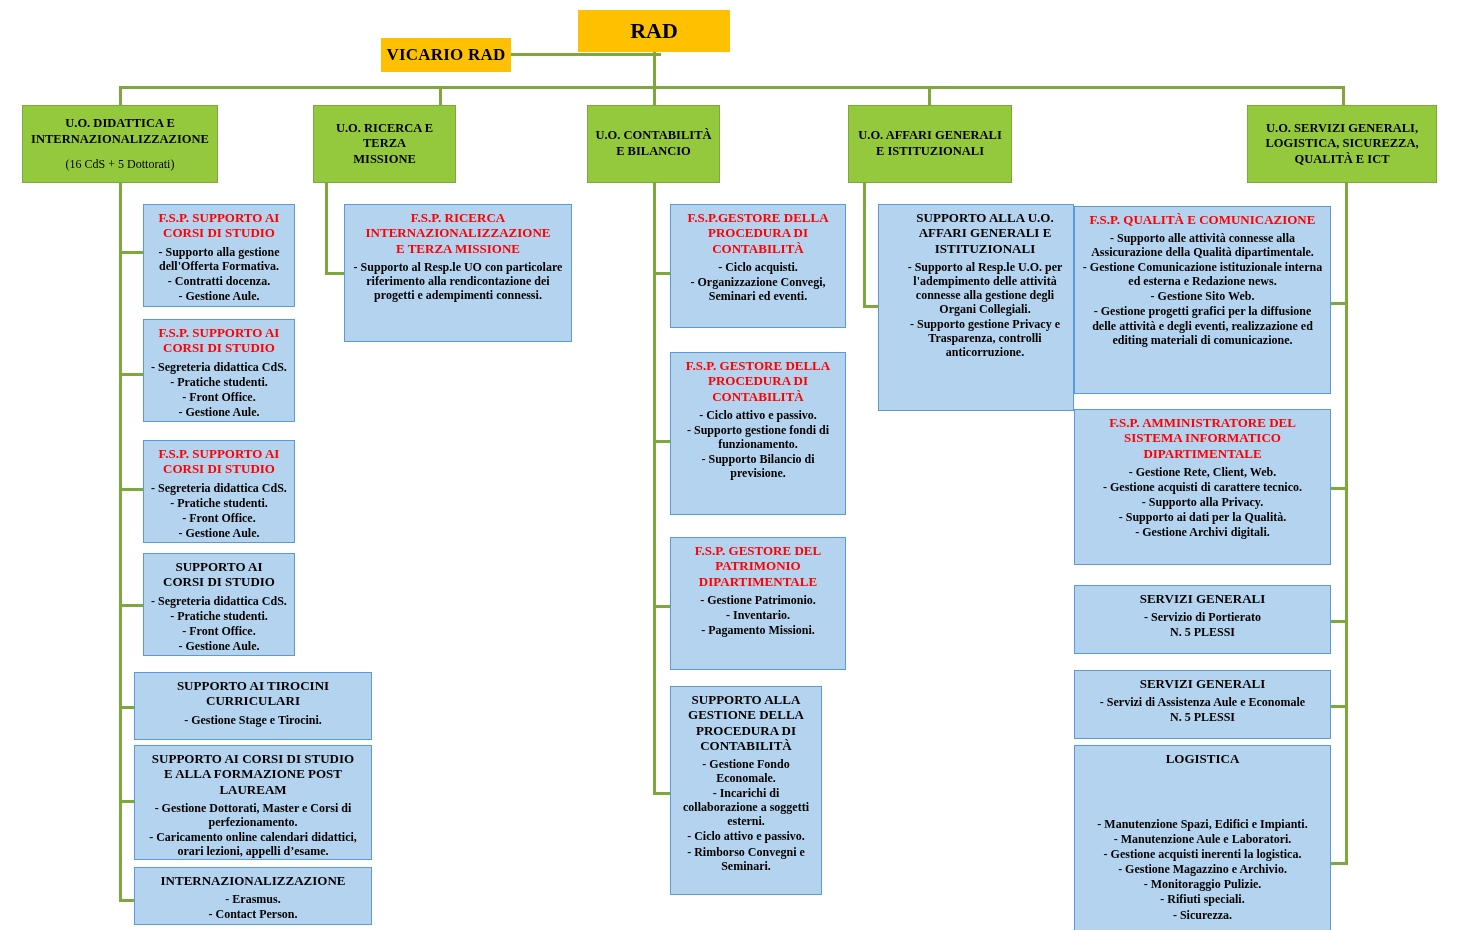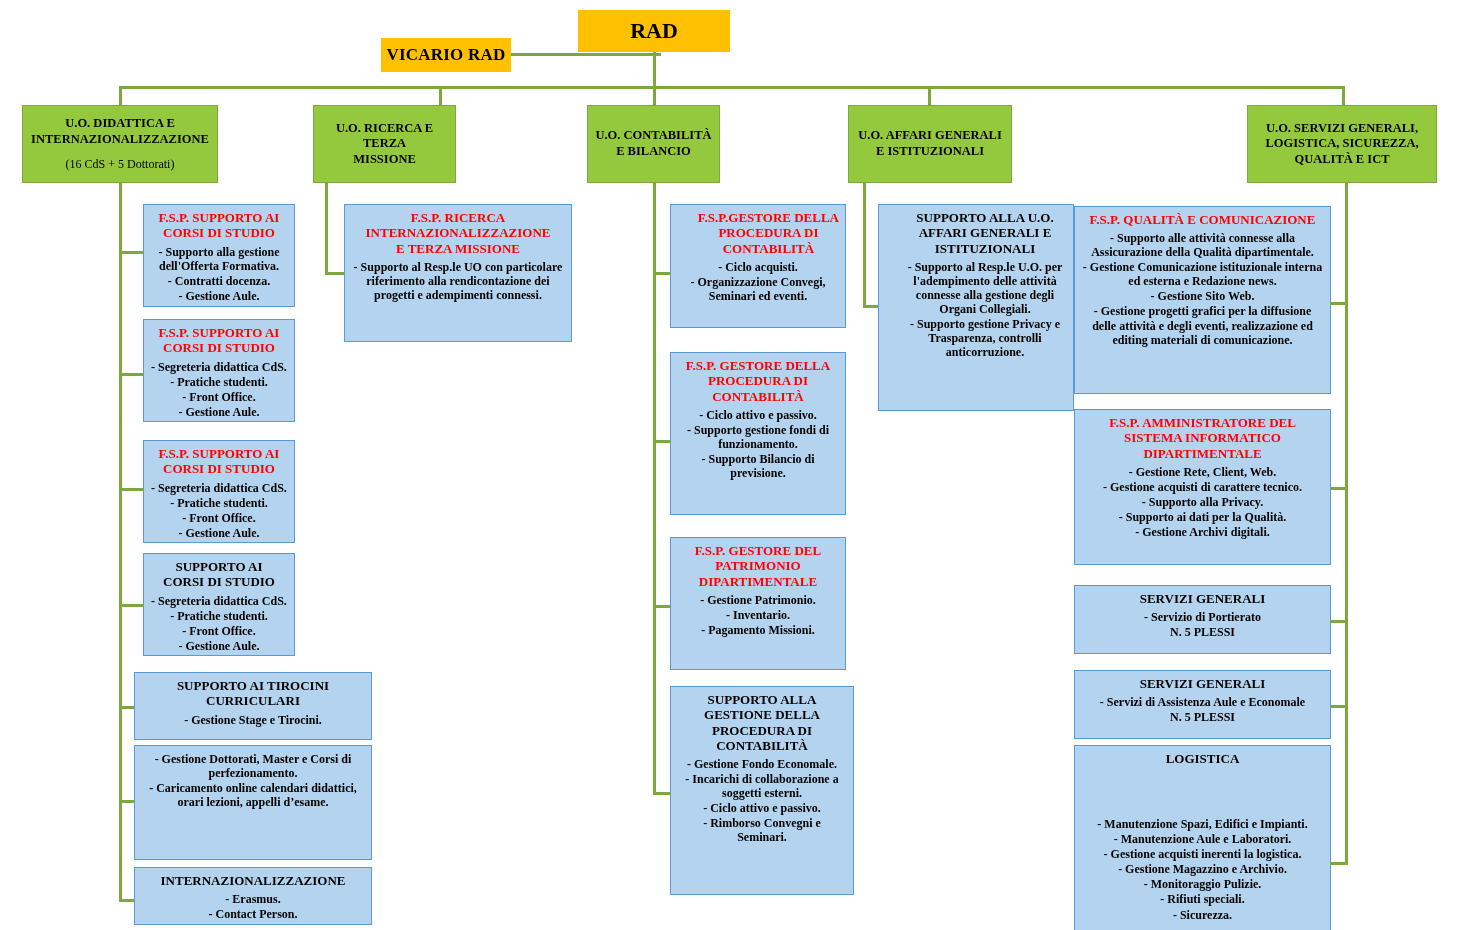--- a/index.html
+++ b/index.html
@@ -146,20 +146,21 @@
         <div class="item">- Gestione Aule.</div>
       </div>
   </div>
   <div class="box blue tight" style="left:134px;top:672px;width:238px;height:68px;">
     <div class="title black">SUPPORTO AI TIROCINI<br>CURRICULARI</div>
     <div class="body">
         <div class="item">- Gestione Stage e Tirocini.</div>
       </div>
   </div>
   <div class="box blue tight" style="left:134px;top:745px;width:238px;height:115px;">
+    <div class="title black">SUPPORTO AI CORSI DI STUDIO<br>E ALLA FORMAZIONE  POST<br>LAUREAM</div>
     <div class="body">
         <div class="item">- Gestione Dottorati, Master e Corsi di perfezionamento.</div>
         <div class="item">- Caricamento online calendari didattici, orari lezioni, appelli d’esame.</div>
       </div>
   </div>
   <div class="box blue tight" style="left:134px;top:867px;width:238px;height:58px;">
     <div class="title black">INTERNAZIONALIZZAZIONE</div>
     <div class="body">
         <div class="item">- Erasmus.</div>
         <div class="item">- Contact Person.</div>
@@ -175,21 +176,21 @@
         <div class="item">- Supporto al Resp.le UO con particolare riferimento alla rendicontazione dei progetti e adempimenti connessi.</div>
       </div>
   </div>
 
   <div class="line vline" style="left:653px;top:183px;height:612px;"></div>
   <div class="line hline" style="left:653px;top:272px;width:18px;"></div>
   <div class="line hline" style="left:653px;top:440px;width:18px;"></div>
   <div class="line hline" style="left:653px;top:605px;width:18px;"></div>
   <div class="line hline" style="left:653px;top:792px;width:18px;"></div>
 
-  <div class="box blue tight" style="left:670px;top:204px;width:176px;height:124px;align-items:flex-end;">
+  <div class="box blue tight" style="left:670px;top:204px;width:176px;height:124px;">
     <div class="title red">F.S.P.GESTORE DELLA<br>PROCEDURA DI<br>CONTABILITÀ</div>
     <div class="body">
         <div class="item">- Ciclo acquisti.</div>
         <div class="item">- Organizzazione Convegi, Seminari ed eventi.</div>
       </div>
   </div>
   <div class="box blue tight" style="left:670px;top:352px;width:176px;height:163px;">
     <div class="title red">F.S.P. GESTORE DELLA<br>PROCEDURA DI<br>CONTABILITÀ</div>
     <div class="body">
         <div class="item">- Ciclo attivo e passivo.</div>
@@ -198,21 +199,21 @@
       </div>
   </div>
   <div class="box blue tight" style="left:670px;top:537px;width:176px;height:133px;align-items:center;">
     <div class="title red">F.S.P.  GESTORE DEL<br>PATRIMONIO<br>DIPARTIMENTALE</div>
     <div class="body">
         <div class="item">- Gestione Patrimonio.</div>
         <div class="item">- Inventario.</div>
         <div class="item">- Pagamento Missioni.</div>
       </div>
   </div>
-  <div class="box blue tight" style="left:670px;top:686px;width:184px;height:209px;">
+  <div class="box blue tight" style="left:670px;top:686px;width:152px;height:209px;">
     <div class="title black">SUPPORTO ALLA<br>GESTIONE DELLA<br>PROCEDURA DI<br>CONTABILITÀ</div>
     <div class="body">
         <div class="item">- Gestione Fondo Economale.</div>
         <div class="item">- Incarichi di collaborazione a soggetti  esterni.</div>
         <div class="item">- Ciclo attivo e passivo.</div>
         <div class="item">-  Rimborso Convegni e Seminari.</div>
       </div>
   </div>
 
   <div class="line vline" style="left:863px;top:183px;height:125px;"></div>

